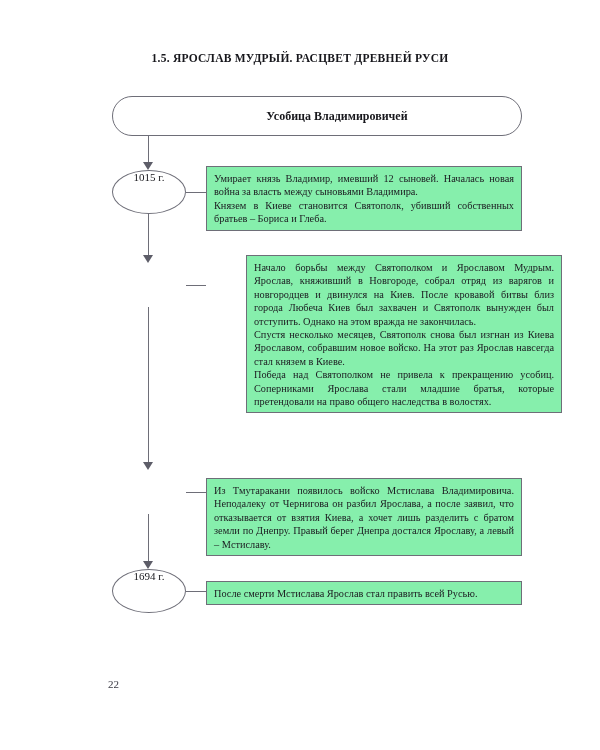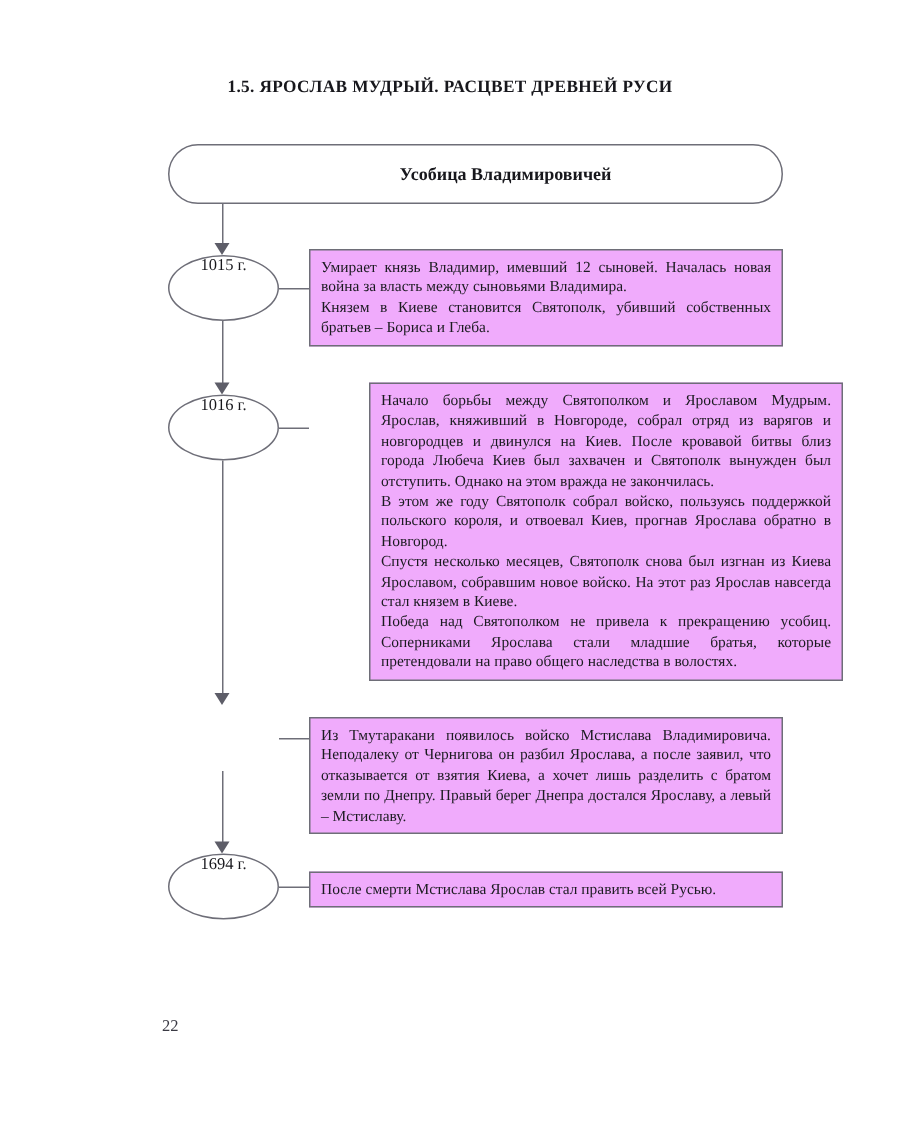--- a/index.html
+++ b/index.html
@@ -102,21 +102,21 @@
   }
 
   
   .text-box {
     position: absolute;
     left: 206px;
     width: 316px;
     border: 1px solid #6e6e78;
     box-sizing: border-box;
     padding: 5px 7px 4px 7px;
-    background: #f0abfc;
+    background: #86efac;
   }
   .text-box p {
     margin: 0;
     font-size: 10.3px;
     line-height: 13.4px;
     text-align: justify;
     color: #1b1b20;
     hyphens: manual;
   }
 
@@ -148,27 +148,23 @@
   </div>
   <div class="stub" style="top:192px;"></div>
   <div class="text-box" style="top:166px;">
     <p>Умирает князь Владимир, имевший 12 сыновей. Началась новая война за власть между сыновьями Владимира.</p>
     <p>Князем в Киеве становится Святополк, убивший собственных братьев – Бориса и Глеба.</p>
   </div>
 
   <div class="spine" style="top:214px; height:46px;"></div>
   <div class="arrow-head" style="top:255px;"></div>
 
-  <div class="date-oval" style="top:263px;">
-    <span class="date-label">1016 г.</span>
-  </div>
   <div class="stub" style="top:285px;"></div>
   <div class="text-box" style="top:255px;margin-left:40px;">
     <p>Начало борьбы между Святополком и Ярославом Мудрым. Ярослав, княживший в Новгороде, собрал отряд из варягов и новгородцев и двинулся на Киев. После кровавой битвы близ города Любеча Киев был захвачен и Святополк вынужден был отступить. Однако на этом вражда не закончилась.</p>
-    <p>В этом же году Святополк собрал войско, пользуясь поддержкой польского короля, и отвоевал Киев, прогнав Ярослава обратно в Новгород.</p>
     <p>Спустя несколько месяцев, Святополк снова был изгнан из Киева Ярославом, собравшим новое войско. На этот раз Ярослав навсегда стал князем в Киеве.</p>
     <p>Победа над Святополком не привела к прекращению усобиц. Соперниками Ярослава стали младшие братья, которые претендовали на право общего наследства в волостях.</p>
   </div>
 
   <div class="spine" style="top:307px; height:160px;"></div>
   <div class="arrow-head" style="top:462px;"></div>
 
   <div class="stub" style="top:492px;"></div>
   <div class="text-box" style="top:478px;">
     <p>Из Тмутаракани появилось войско Мстислава Владимировича. Неподалеку от Чернигова он разбил Ярослава, а после заявил, что отказывается от взятия Киева, а хочет лишь разделить с братом земли по Днепру. Правый берег Днепра достался Ярославу, а левый – Мстиславу.</p>

